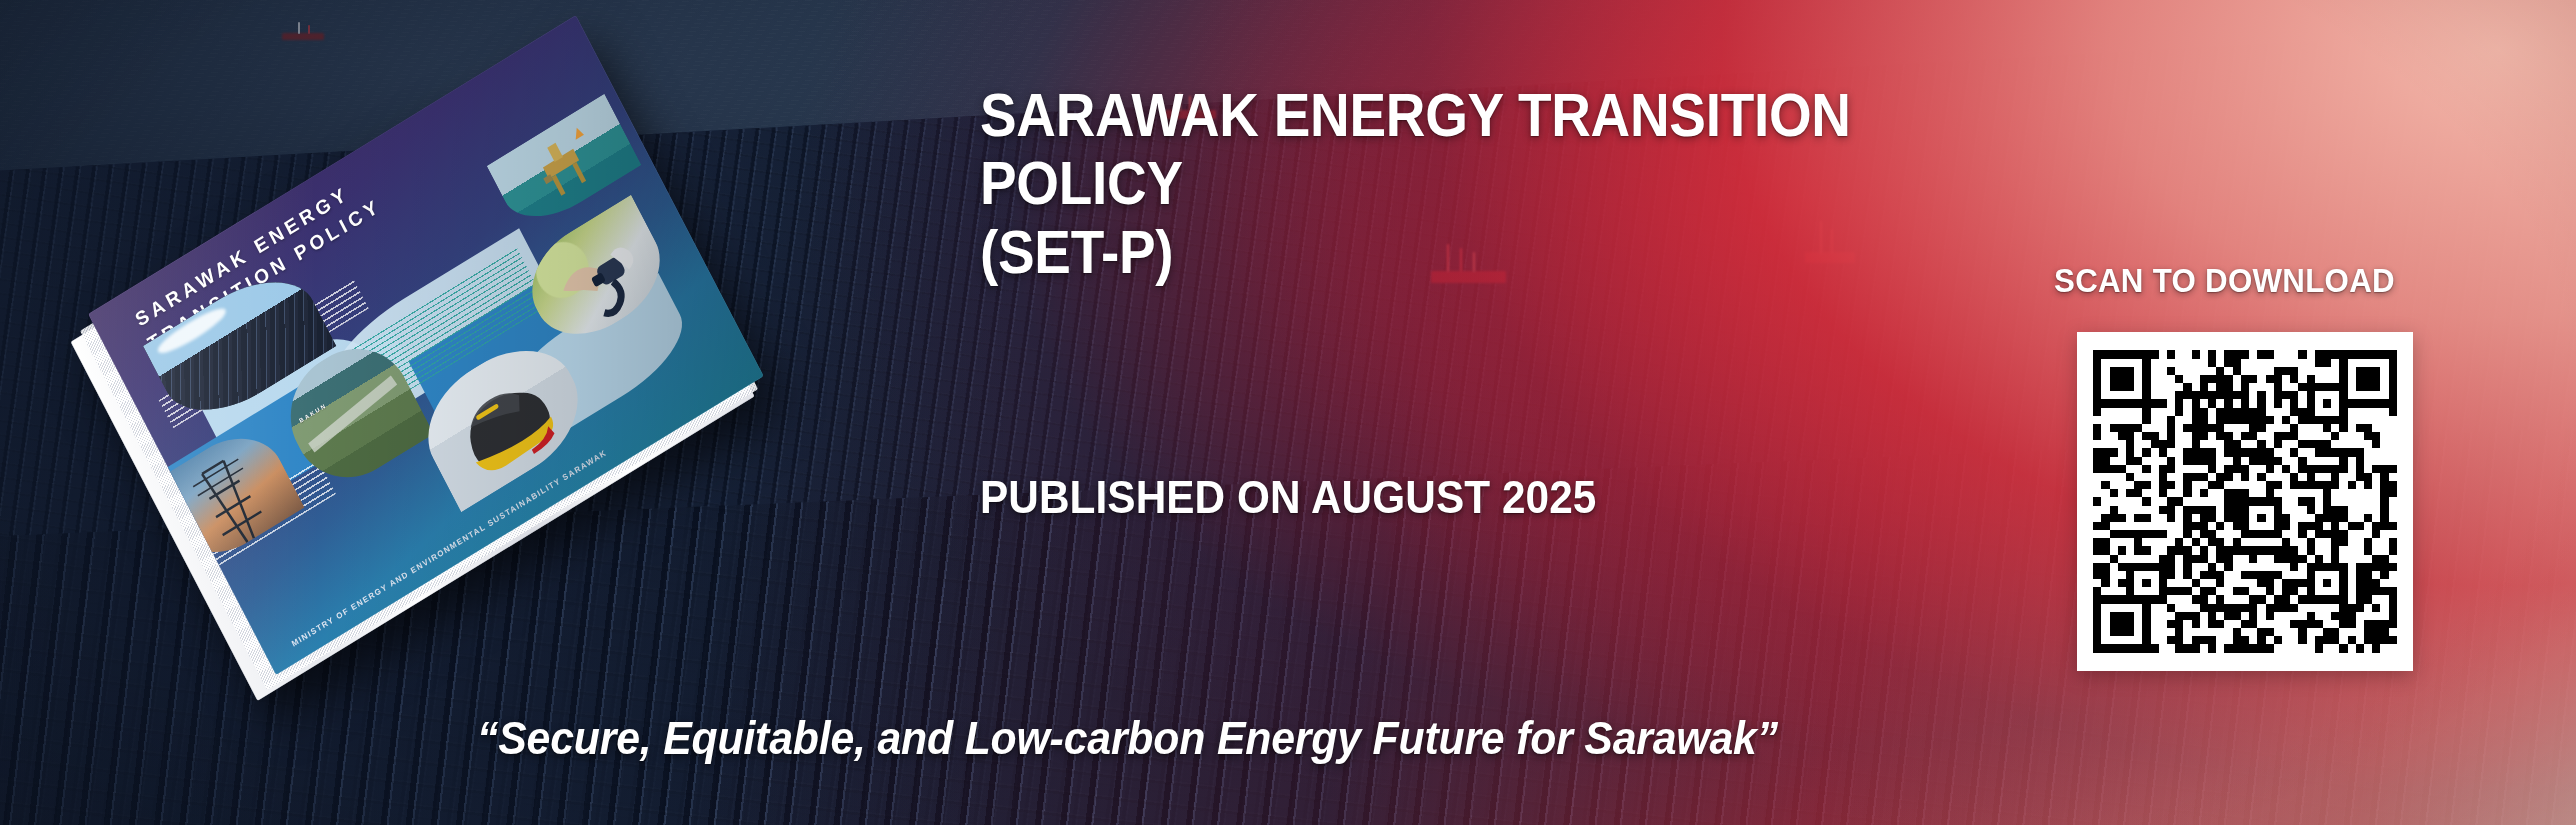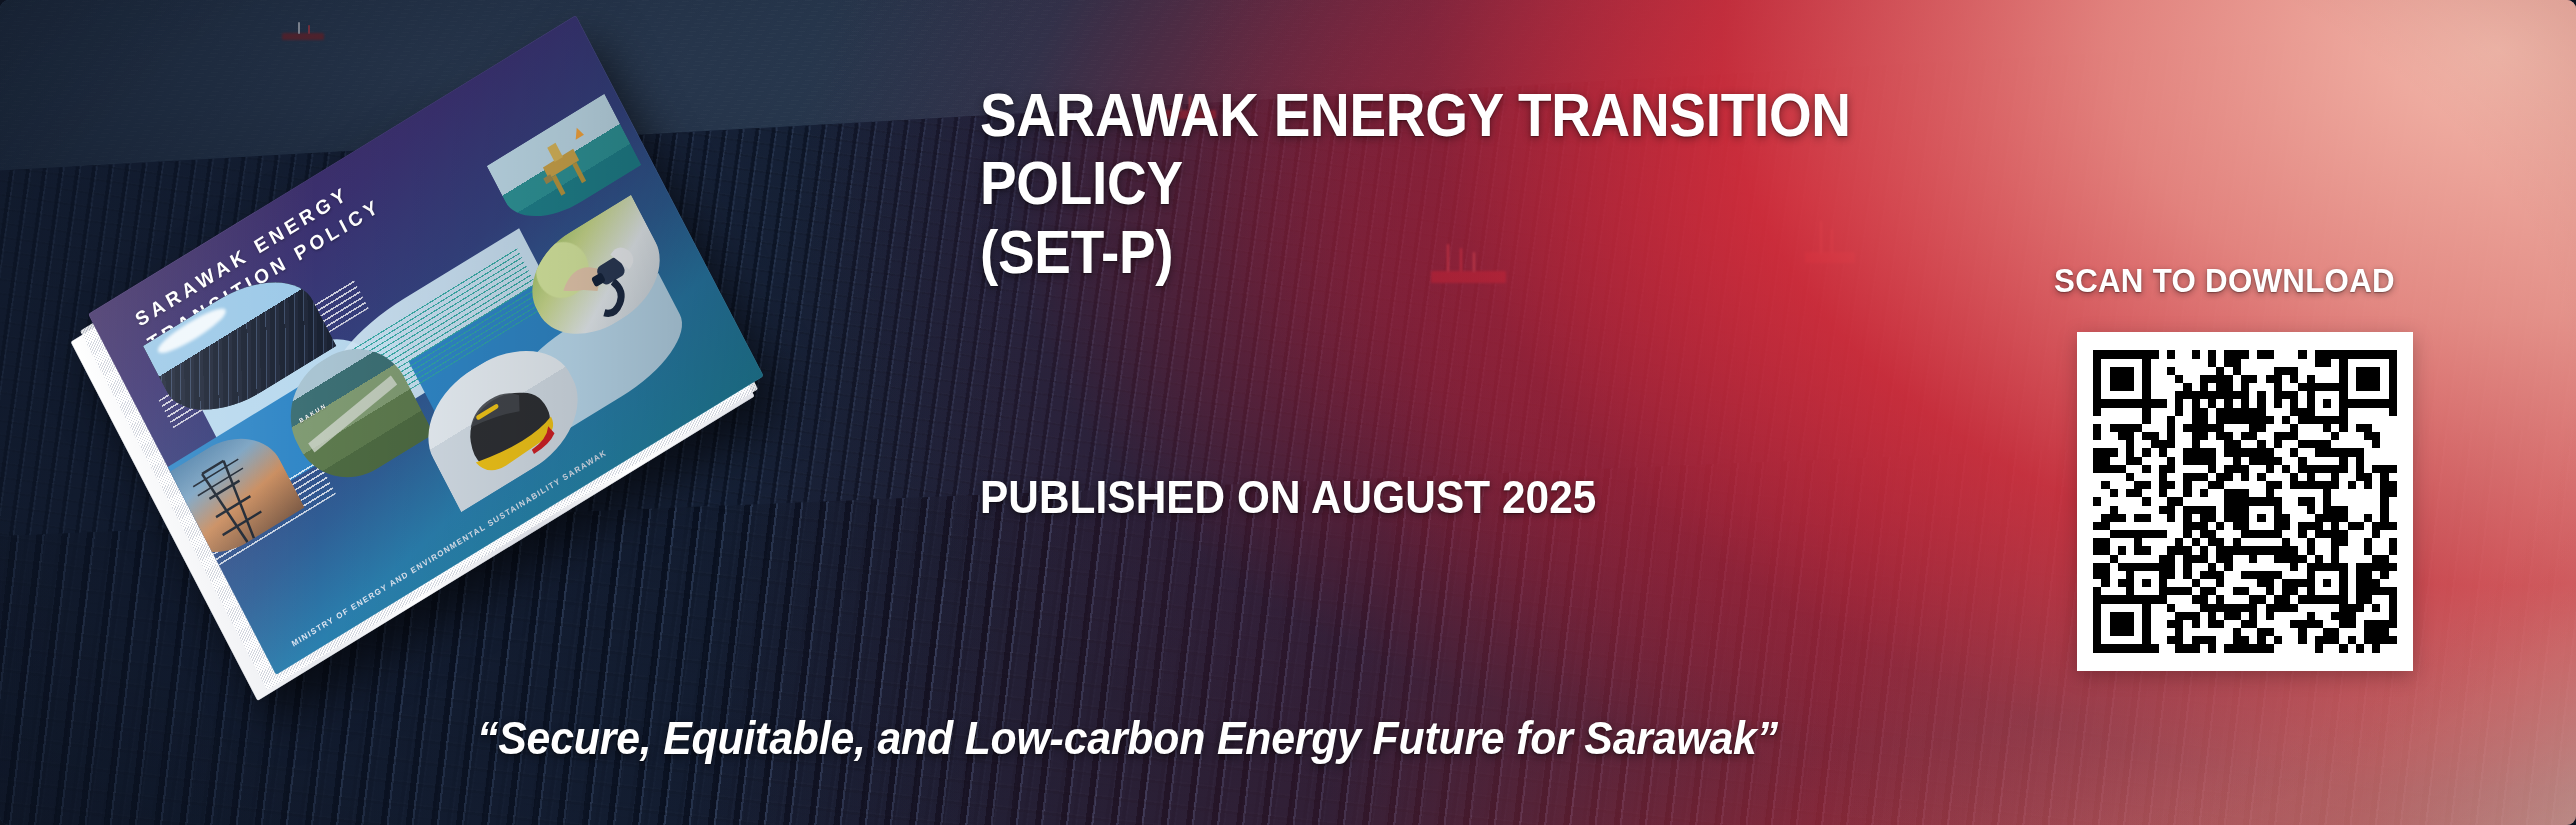--- a/index.html
+++ b/index.html
@@ -2,21 +2,20 @@
 <html style="font-size:8.7px"><head>
 <meta charset="utf-8">
 <style>
   html,body{margin:0;padding:0;background:#0d1320;}
   *{box-sizing:border-box;}
   .banner{
     position:relative;
     width:2576px;height:825px;
     overflow:hidden;
     font-family:"Liberation Sans", sans-serif;
-    border-radius:9px;
   }
 
   
   .bg-base{
     position:absolute;inset:0;
     background:#1b2840;
   }
   
   .bg-water{
     position:absolute;left:0;top:0;width:100%;height:46%;

